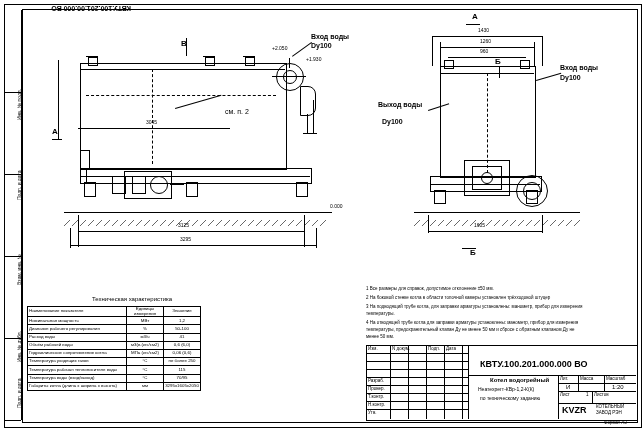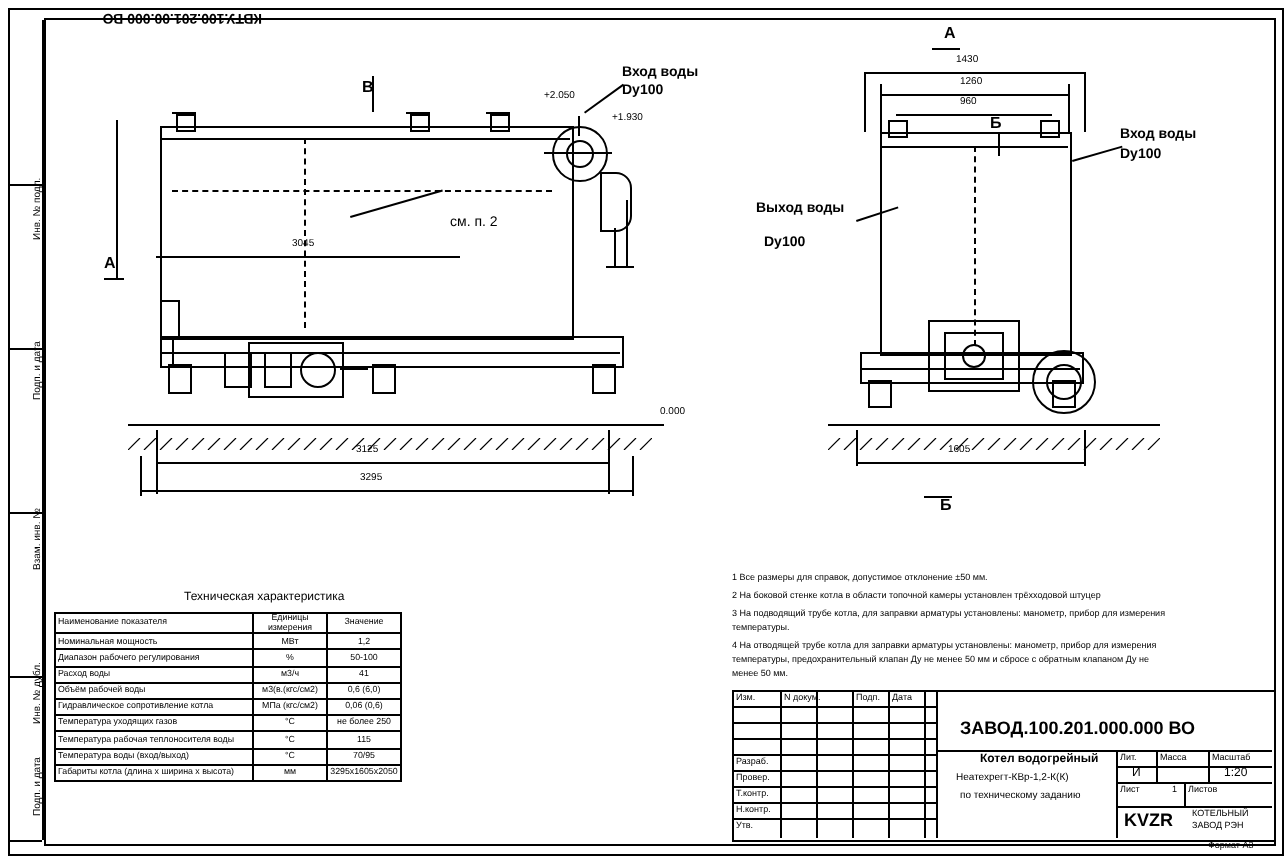--- a/index.html
+++ b/index.html
@@ -325,21 +325,21 @@
   <div class="ln h" style="left:366px;top:353px;width:102px;"></div>
   <div class="ln h" style="left:366px;top:361px;width:102px;"></div>
   <div class="ln h" style="left:366px;top:369px;width:102px;"></div>
   <div class="ln h" style="left:366px;top:377px;width:102px;"></div>
   <div class="ln h" style="left:366px;top:385px;width:102px;"></div>
   <div class="ln h" style="left:366px;top:393px;width:102px;"></div>
   <div class="ln h" style="left:366px;top:401px;width:102px;"></div>
   <div class="ln h" style="left:366px;top:409px;width:102px;"></div>
 
   <div class="ln h" style="left:468px;top:375px;width:168px;height:1.4px;"></div>
-  <div class="txt t9 bold" style="left:480px;top:360px;">ЗАВОД.100.201.000.000 ВО</div>
+  <div class="txt t9 bold" style="left:480px;top:360px;">КВТУ.100.201.000.000 ВО</div>
 
   <div class="ln v" style="left:558px;top:375px;height:44px;"></div>
   <div class="ln h" style="left:558px;top:383px;width:78px;"></div>
   <div class="ln h" style="left:558px;top:391px;width:78px;"></div>
   <div class="ln h" style="left:558px;top:403px;width:78px;"></div>
   <div class="ln v" style="left:578px;top:375px;height:16px;"></div>
   <div class="ln v" style="left:604px;top:375px;height:16px;"></div>
   <div class="ln v" style="left:592px;top:391px;height:12px;"></div>
 
   <div class="txt t45" style="left:368px;top:347px;">Изм.</div>

